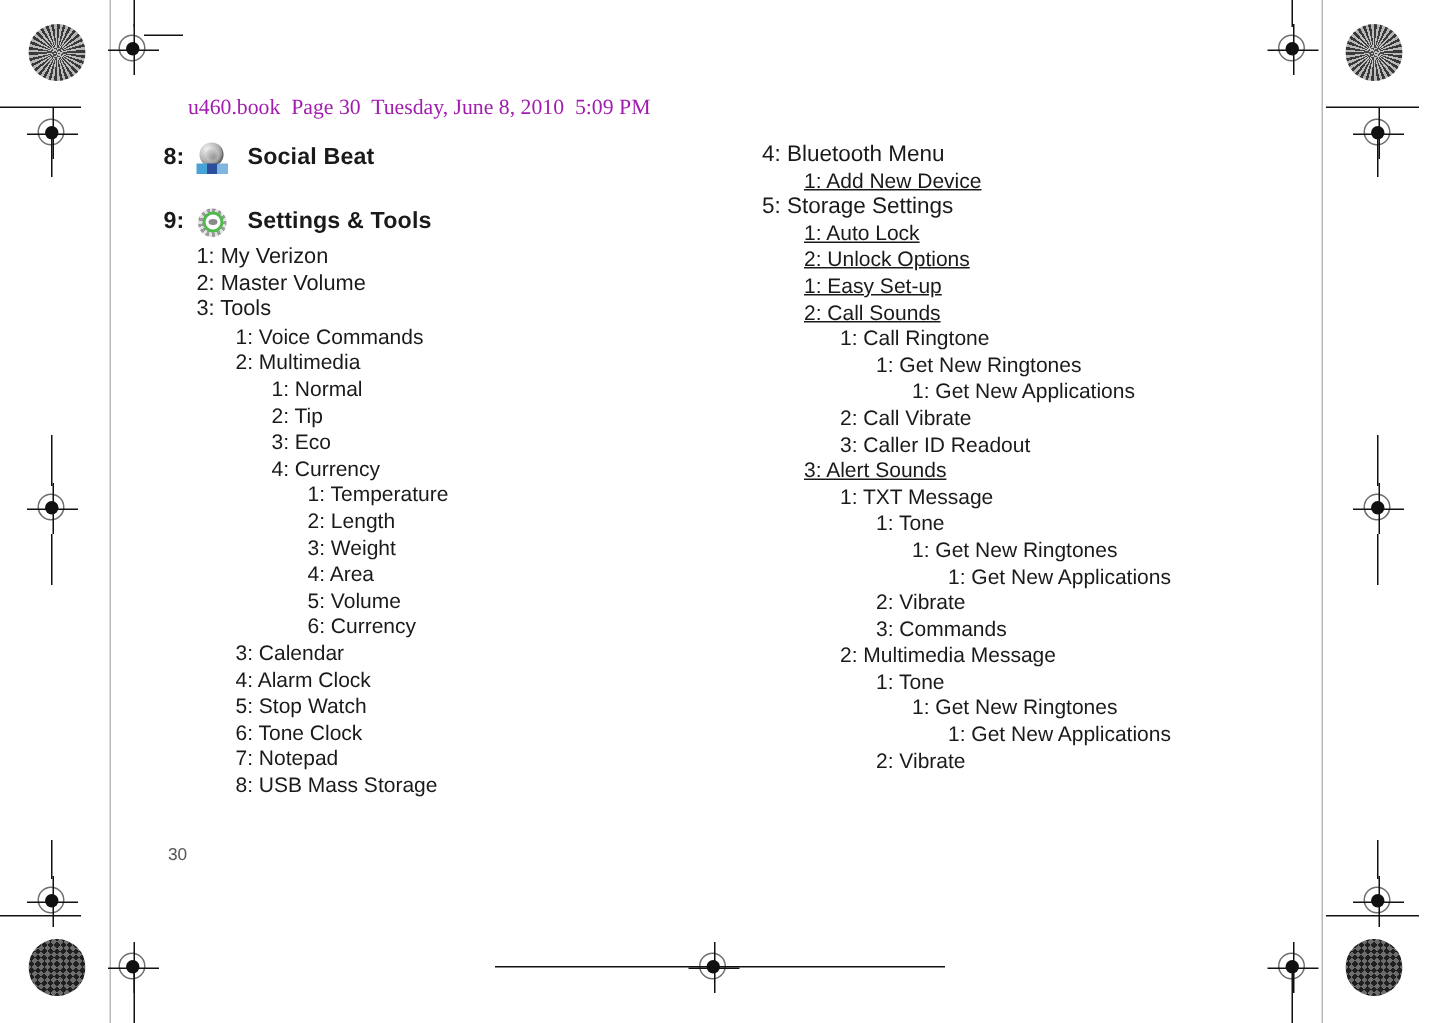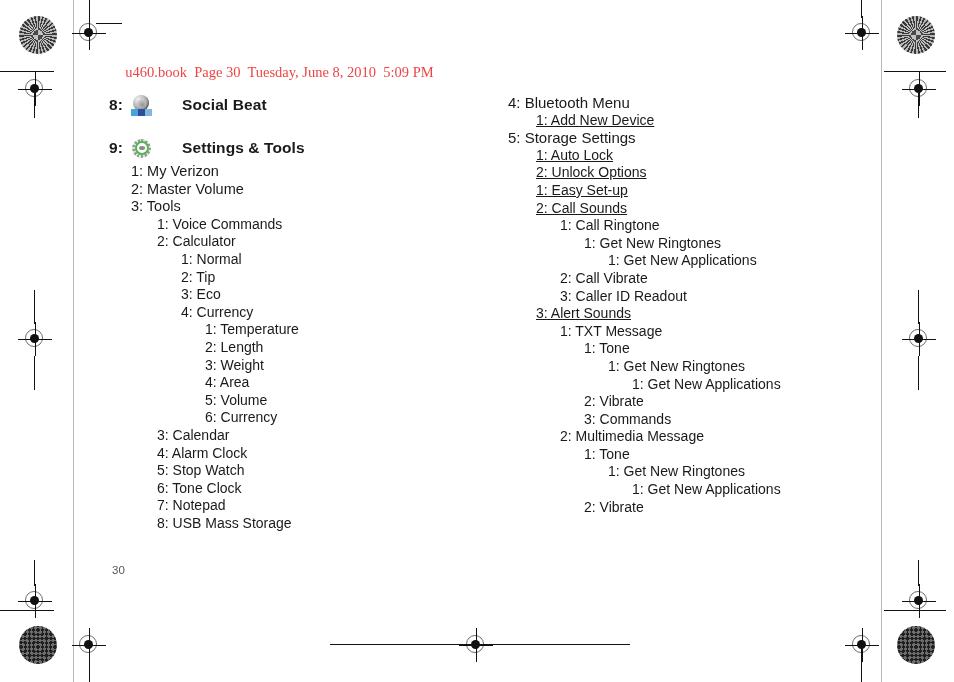--- a/index.html
+++ b/index.html
@@ -91,21 +91,21 @@
     opacity: .92;
   }
 
   
   .doc-header {
     position: absolute;
     left: 118px;
     top: 30px;
     font-family: "Liberation Serif", serif;
     font-size: 14.5px;
-    color: #ef4444;
+    color: #a21caf;
     white-space: pre;
   }
   .doc-header .hdr-rule {
     position: absolute;
     left: -22px;
     top: -7px;
     width: 26px;
     height: 1px;
     background: #111;
   }
@@ -135,21 +135,21 @@
     font-weight: bold;
     letter-spacing: .1px;
     margin-bottom: 4px;
     height: 22px;
   }
   .section .snum {
     width: 22px;
     flex: 0 0 22px;
   }
   .section .slabel {
-    margin-left: 30px;
+    margin-left: 13px;
   }
   .section-gap { height: 17px; }
 
   
   .ico {
     position: relative;
     width: 21px;
     height: 21px;
     flex: 0 0 21px;
   }
@@ -367,21 +367,21 @@
       <span class="inner"></span>
       <span class="hub"></span>
     </span>
     <span class="slabel">Settings &amp; Tools</span>
   </div>
 
   <div class="row lvl1">1: My Verizon</div>
   <div class="row lvl1">2: Master Volume</div>
   <div class="row lvl1">3: Tools</div>
   <div class="row lvl2">1: Voice Commands</div>
-  <div class="row lvl2">2: Calculator</div>
+  <div class="row lvl2">2: Multimedia</div>
   <div class="row lvl3">1: Normal</div>
   <div class="row lvl3">2: Tip</div>
   <div class="row lvl3">3: Eco</div>
   <div class="row lvl3">4: Currency</div>
   <div class="row lvl4">1: Temperature</div>
   <div class="row lvl4">2: Length</div>
   <div class="row lvl4">3: Weight</div>
   <div class="row lvl4">4: Area</div>
   <div class="row lvl4">5: Volume</div>
   <div class="row lvl4">6: Currency</div>

